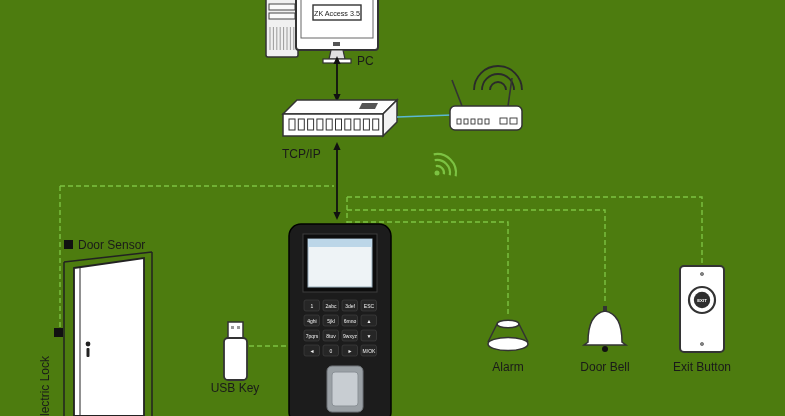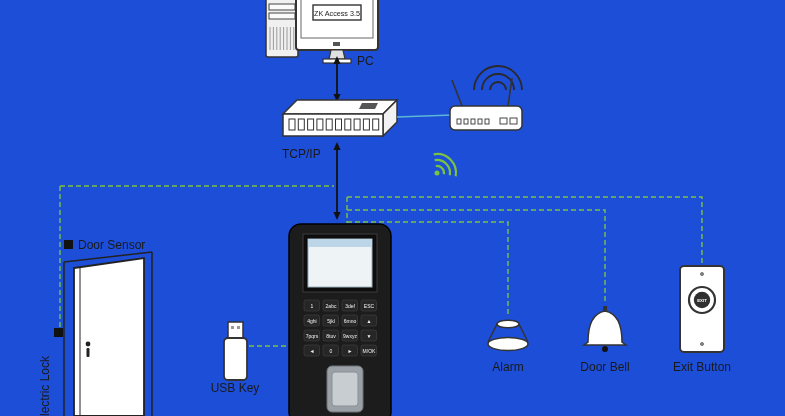--- a/index.html
+++ b/index.html
@@ -1,19 +1,19 @@
 <!DOCTYPE html>
 <html><head>
 <meta charset="utf-8">
 <style>
   html,body { margin:0; padding:0; background:#fff; }
   #canvas {
     position:relative;
     width:785px; height:416px;
-    background:#1d4ed8;
+    background:#4d7c0f;
     overflow:hidden;
     font-family:"Liberation Sans", sans-serif;
   }
   svg text {
     font-family:"Liberation Sans", sans-serif;
     fill:#1a1a1a;
   }
   .lbl { font-size:12px; }
   .small-lbl { font-size:7.2px; }
   .key-label { font-size:5px; fill:#f2f2f2; }

